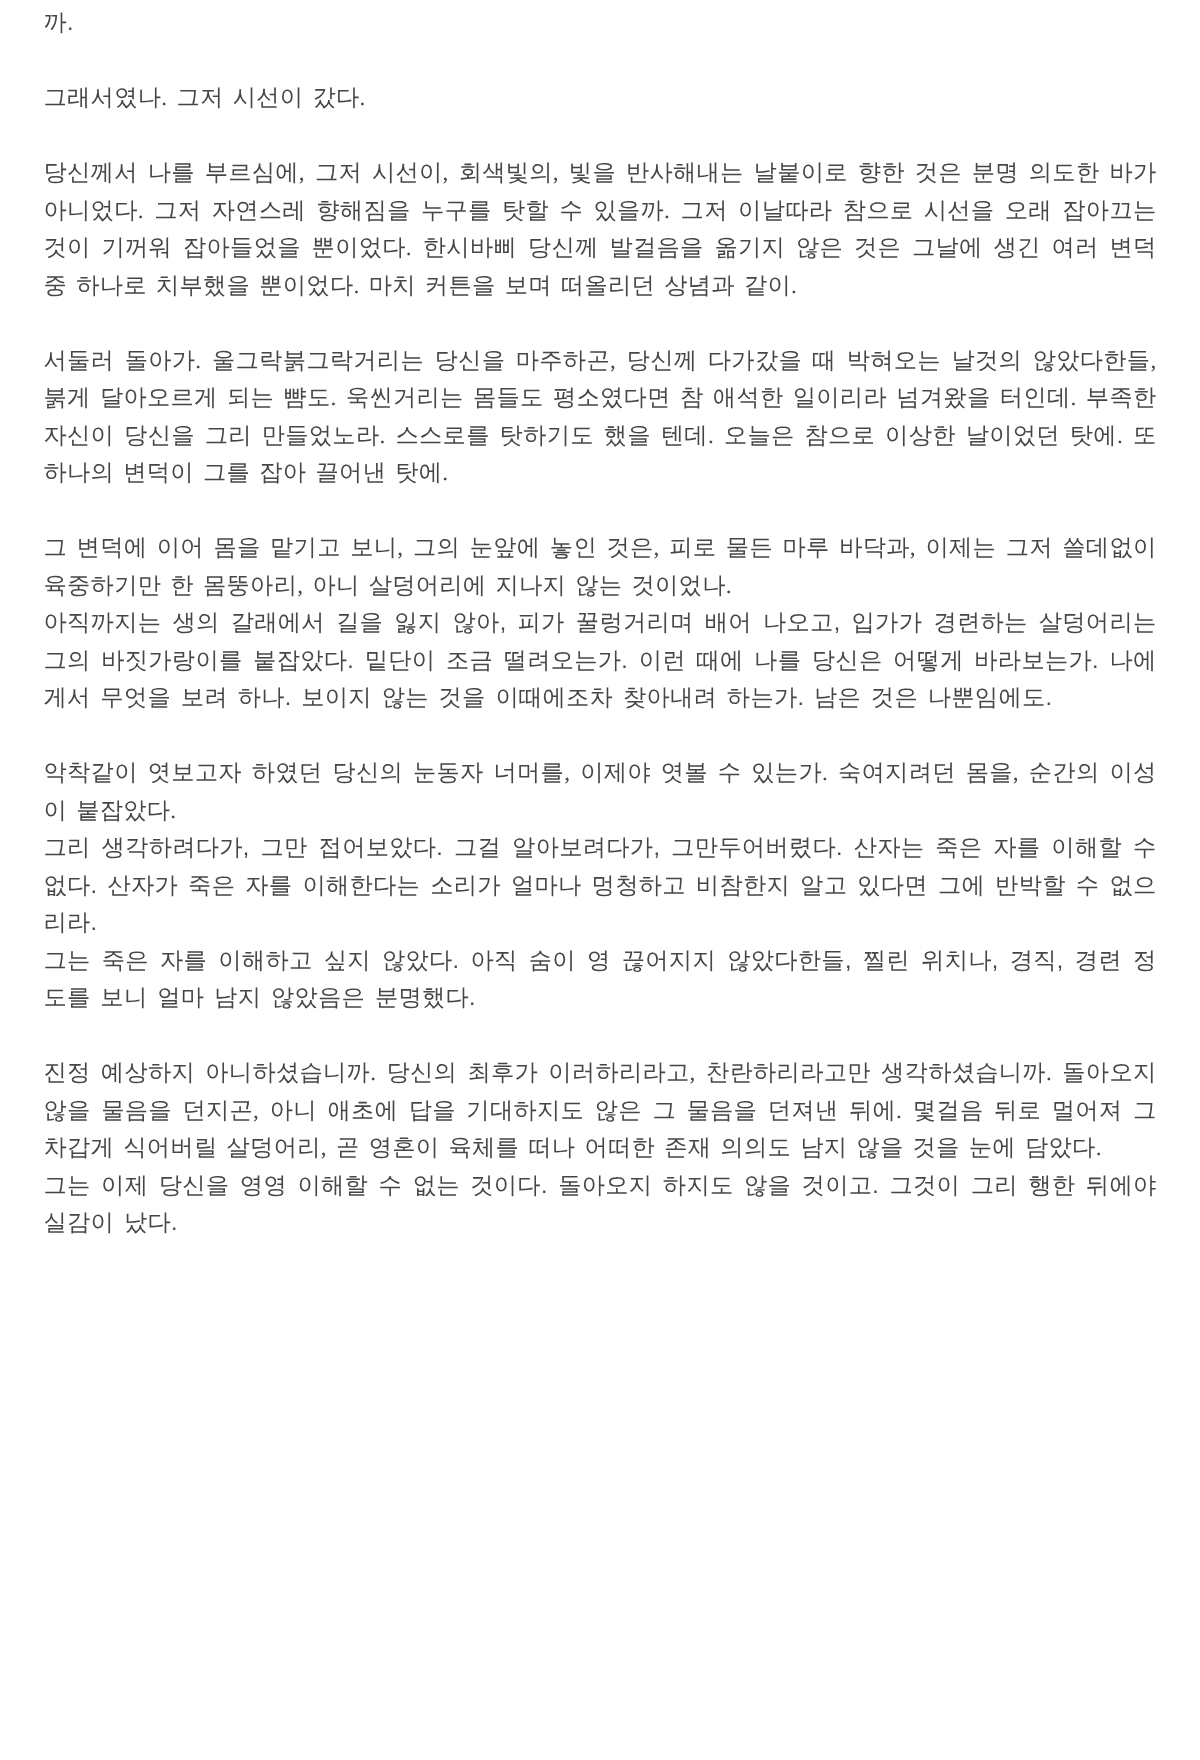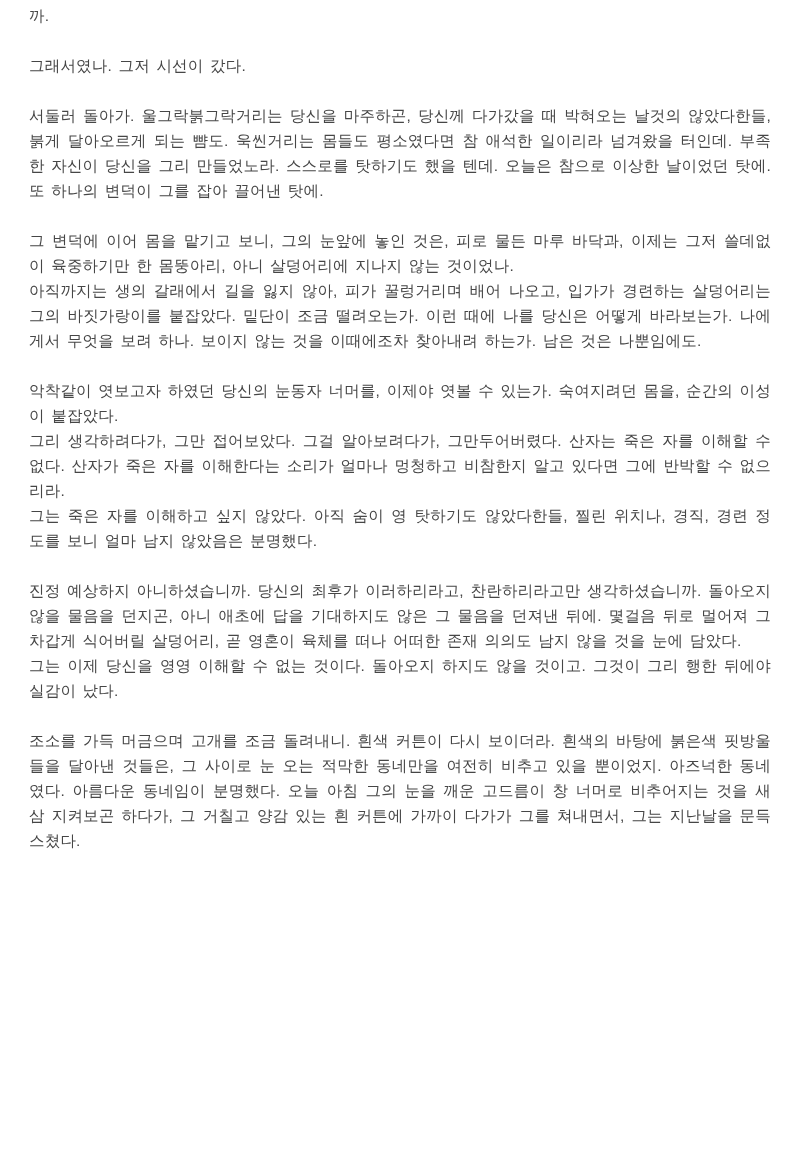--- a/index.html
+++ b/index.html
@@ -26,32 +26,33 @@
     line-height: 25px;
     color: #464646;
     text-align: justify;
     text-justify: inter-word;
     word-break: break-all;
     letter-spacing: 0.2px;
     word-spacing: 2px;
   }
   .story-text p.gap {
     margin-top: 25px;
+    font-family: Liberation Serif, serif;
   }
 </style>
 </head>
 <body style="background: rgb(255, 255, 255);">
 
 <div class="page">
   <div class="story-text" id="text-body" style="color: rgb(70, 70, 70);">
       <p>까.</p>
       <p class="gap">그래서였나. 그저 시선이 갔다.</p>
+      <p class="gap">당신께서 나를 부르심에, 그저 시선이, 회색빛의, 빛을 반사해내는 날붙이로 향한 것은 분명 의도한 바가 아니었다. 그저 자연스레 향해짐을 누구를 탓할 수 있을까. 그저 이날따라 참으로 시선을 오래 잡아끄는 것이 기꺼워 잡아들었을 뿐이었다. 한시바삐 당신께 발걸음을 옮기지 않은 것은 그날에 생긴 여러 변덕 중 하나로 치부했을 뿐이었다. 마치 커튼을 보며 떠올리던 상념과 같이.</p>
       <p class="gap">서둘러 돌아가. 울그락붉그락거리는 당신을 마주하곤, 당신께 다가갔을 때 박혀오는 날것의 않았다한들, 붉게 달아오르게 되는 뺨도. 욱씬거리는 몸들도 평소였다면 참 애석한 일이리라 넘겨왔을 터인데. 부족한 자신이 당신을 그리 만들었노라. 스스로를 탓하기도 했을 텐데. 오늘은 참으로 이상한 날이었던 탓에. 또 하나의 변덕이 그를 잡아 끌어낸 탓에.</p>
       <p class="gap">그 변덕에 이어 몸을 맡기고 보니, 그의 눈앞에 놓인 것은, 피로 물든 마루 바닥과, 이제는 그저 쓸데없이 육중하기만 한 몸뚱아리, 아니 살덩어리에 지나지 않는 것이었나.</p>
       <p>아직까지는 생의 갈래에서 길을 잃지 않아, 피가 꿀렁거리며 배어 나오고, 입가가 경련하는 살덩어리는 그의 바짓가랑이를 붙잡았다. 밑단이 조금 떨려오는가. 이런 때에 나를 당신은 어떻게 바라보는가. 나에게서 무엇을 보려 하나. 보이지 않는 것을 이때에조차 찾아내려 하는가. 남은 것은 나뿐임에도.</p>
       <p class="gap">악착같이 엿보고자 하였던 당신의 눈동자 너머를, 이제야 엿볼 수 있는가. 숙여지려던 몸을, 순간의 이성이 붙잡았다.</p>
       <p>그리 생각하려다가, 그만 접어보았다. 그걸 알아보려다가, 그만두어버렸다. 산자는 죽은 자를 이해할 수 없다. 산자가 죽은 자를 이해한다는 소리가 얼마나 멍청하고 비참한지 알고 있다면 그에 반박할 수 없으리라.</p>
-      <p>그는 죽은 자를 이해하고 싶지 않았다. 아직 숨이 영 탓하기도 않았다한들, 찔린 위치나, 경직, 경련 정도를 보니 얼마 남지 않았음은 분명했다.</p>
+      <p>그는 죽은 자를 이해하고 싶지 않았다. 아직 숨이 영 끊어지지 않았다한들, 찔린 위치나, 경직, 경련 정도를 보니 얼마 남지 않았음은 분명했다.</p>
       <p class="gap">진정 예상하지 아니하셨습니까. 당신의 최후가 이러하리라고, 찬란하리라고만 생각하셨습니까. 돌아오지 않을 물음을 던지곤, 아니 애초에 답을 기대하지도 않은 그 물음을 던져낸 뒤에. 몇걸음 뒤로 멀어져 그 차갑게 식어버릴 살덩어리, 곧 영혼이 육체를 떠나 어떠한 존재 의의도 남지 않을 것을 눈에 담았다.</p>
       <p>그는 이제 당신을 영영 이해할 수 없는 것이다. 돌아오지 하지도 않을 것이고. 그것이 그리 행한 뒤에야 실감이 났다.</p>
-      <p class="gap">조소를 가득 머금으며 고개를 조금 돌려내니. 흰색 커튼이 다시 보이더라. 흰색의 바탕에 붉은색 핏방울들을 달아낸 것들은, 그 사이로 눈 오는 적막한 동네만을 여전히 비추고 있을 뿐이었지. 아즈넉한 동네였다. 아름다운 동네임이 분명했다. 오늘 아침 그의 눈을 깨운 고드름이 창 너머로 비추어지는 것을 새삼 지켜보곤 하다가, 그 거칠고 양감 있는 흰 커튼에 가까이 다가가 그를 쳐내면서, 그는 지난날을 문득 스쳤다.</p>
     </div>
 </div>
 
 </body></html>

